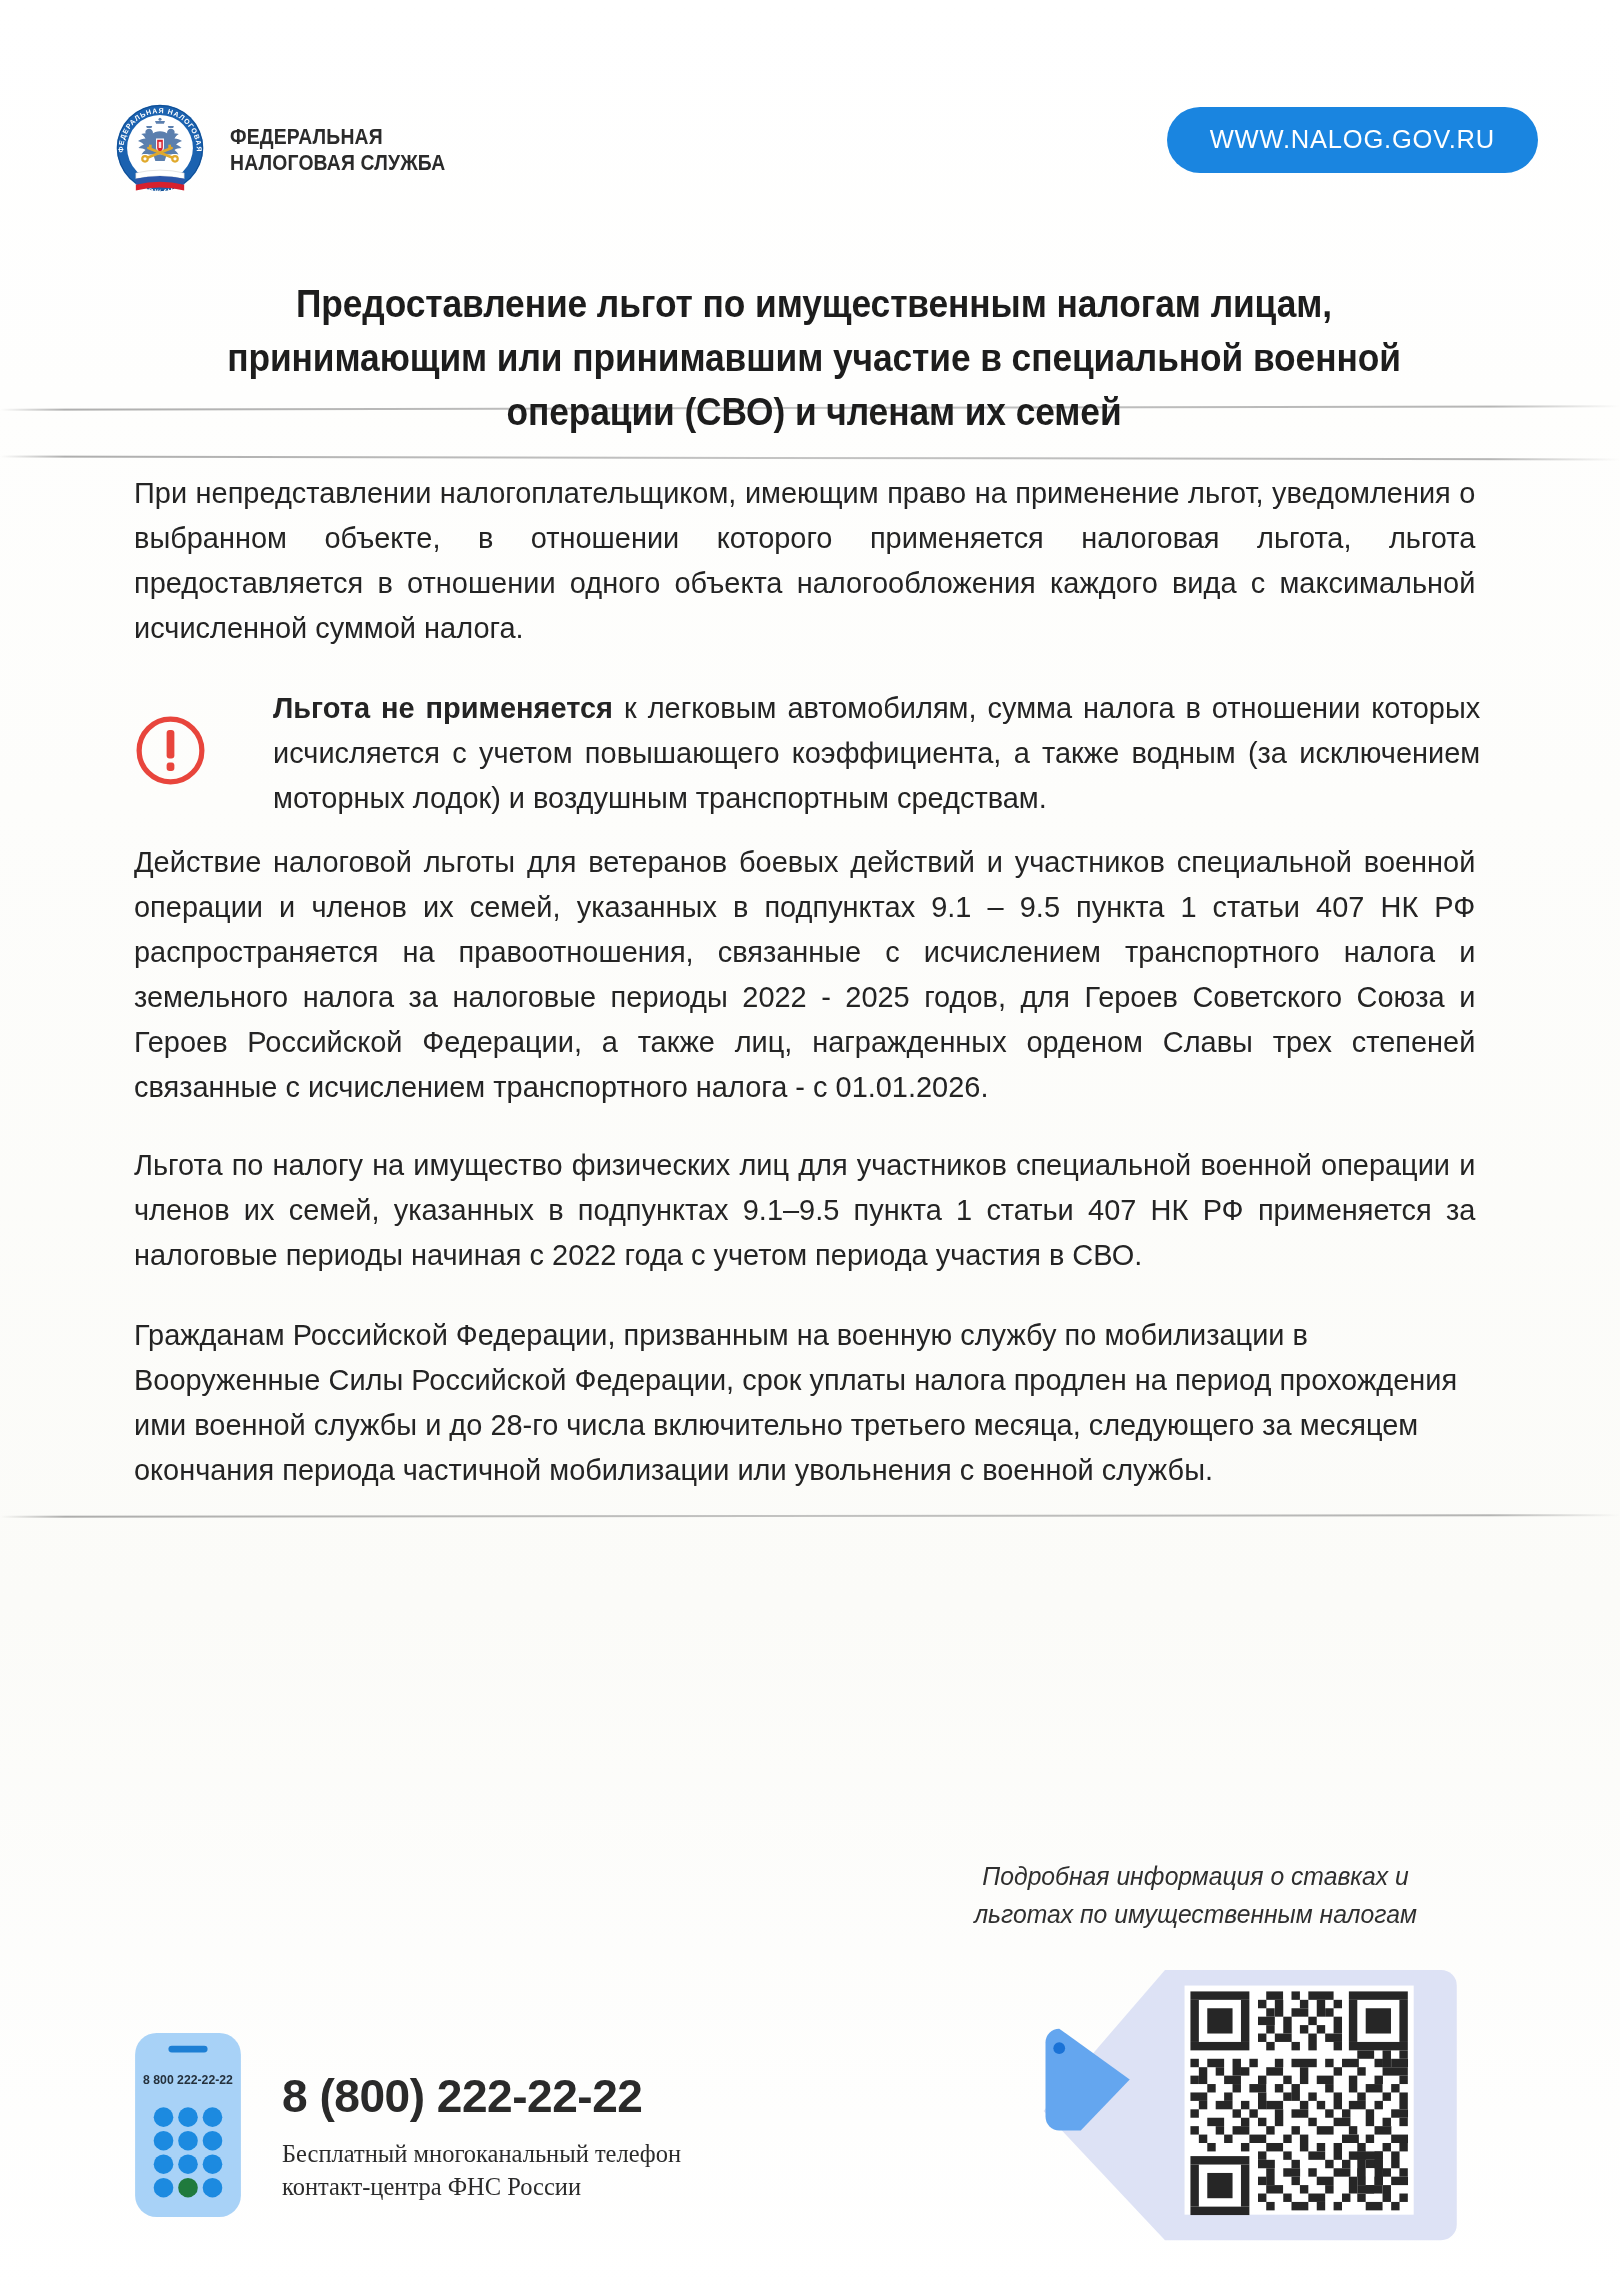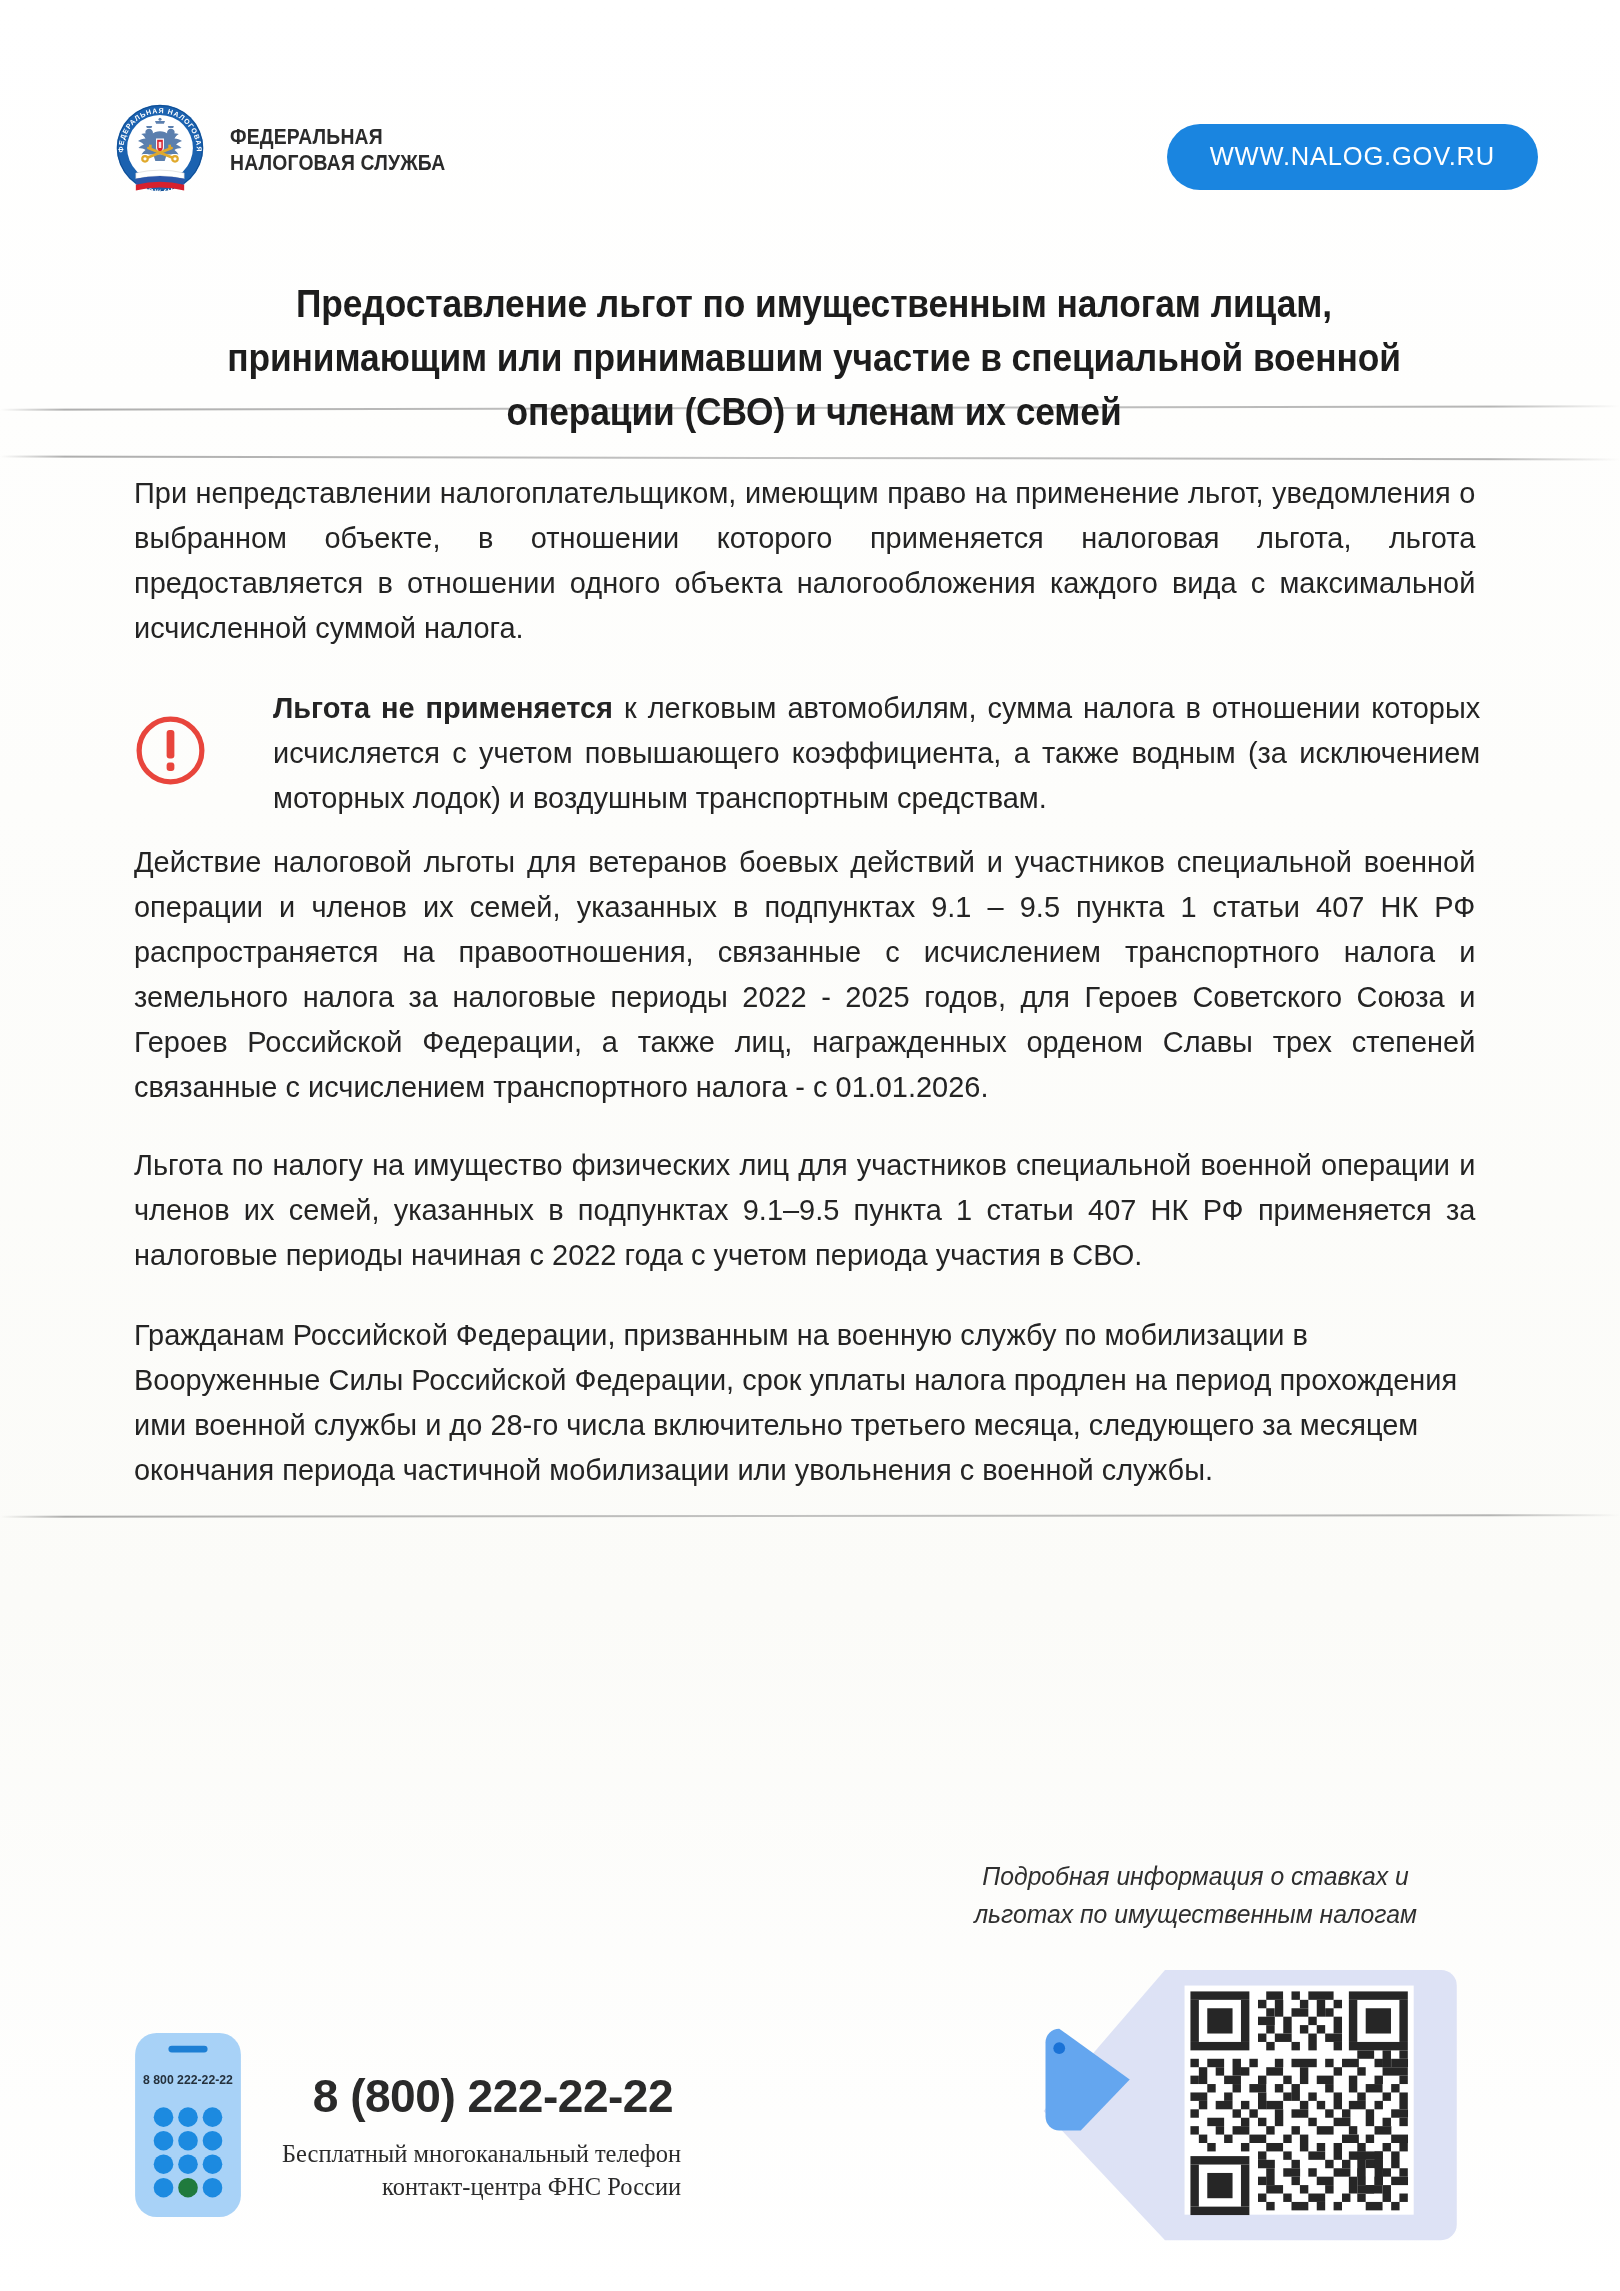--- a/index.html
+++ b/index.html
@@ -69,21 +69,21 @@
     line-height: 1.16;
     letter-spacing: 0.2px;
     color: #2b2b2b;
     transform: scaleX(0.86);
     transform-origin: left center;
     white-space: pre-line;
   }
   #url-badge {
     position: absolute;
     right: 0;
-    top: 22px;
+    top: 5px;
     background: #1a85e0;
     color: #ffffff;
     border-radius: 39px;
     padding: 17.6px 43px 19.6px;
     font-size: 25.5px;
     letter-spacing: 0.8px;
     font-family: "Liberation Sans", sans-serif;
     white-space: nowrap;
   }
 
@@ -183,21 +183,20 @@
   #qr-tag svg { display: block; width: 100%; height: 100%; }
 
   
   #footer-phone {
     position: absolute;
     top: 2029px;
     left: 131px;
     display: flex;
     align-items: flex-start;
     gap: 37px;
-    text-align: right;
   }
   #phone-icon { width: 114px; height: 192px; display: block; flex: none; }
   #phone-info { padding-top: 43px; }
   #phone-number {
     font-family: "Liberation Sans", sans-serif;
     font-weight: bold;
     font-size: 47px;
     line-height: 1.0;
     color: #2a2a2a;
     letter-spacing: -0.5px;

